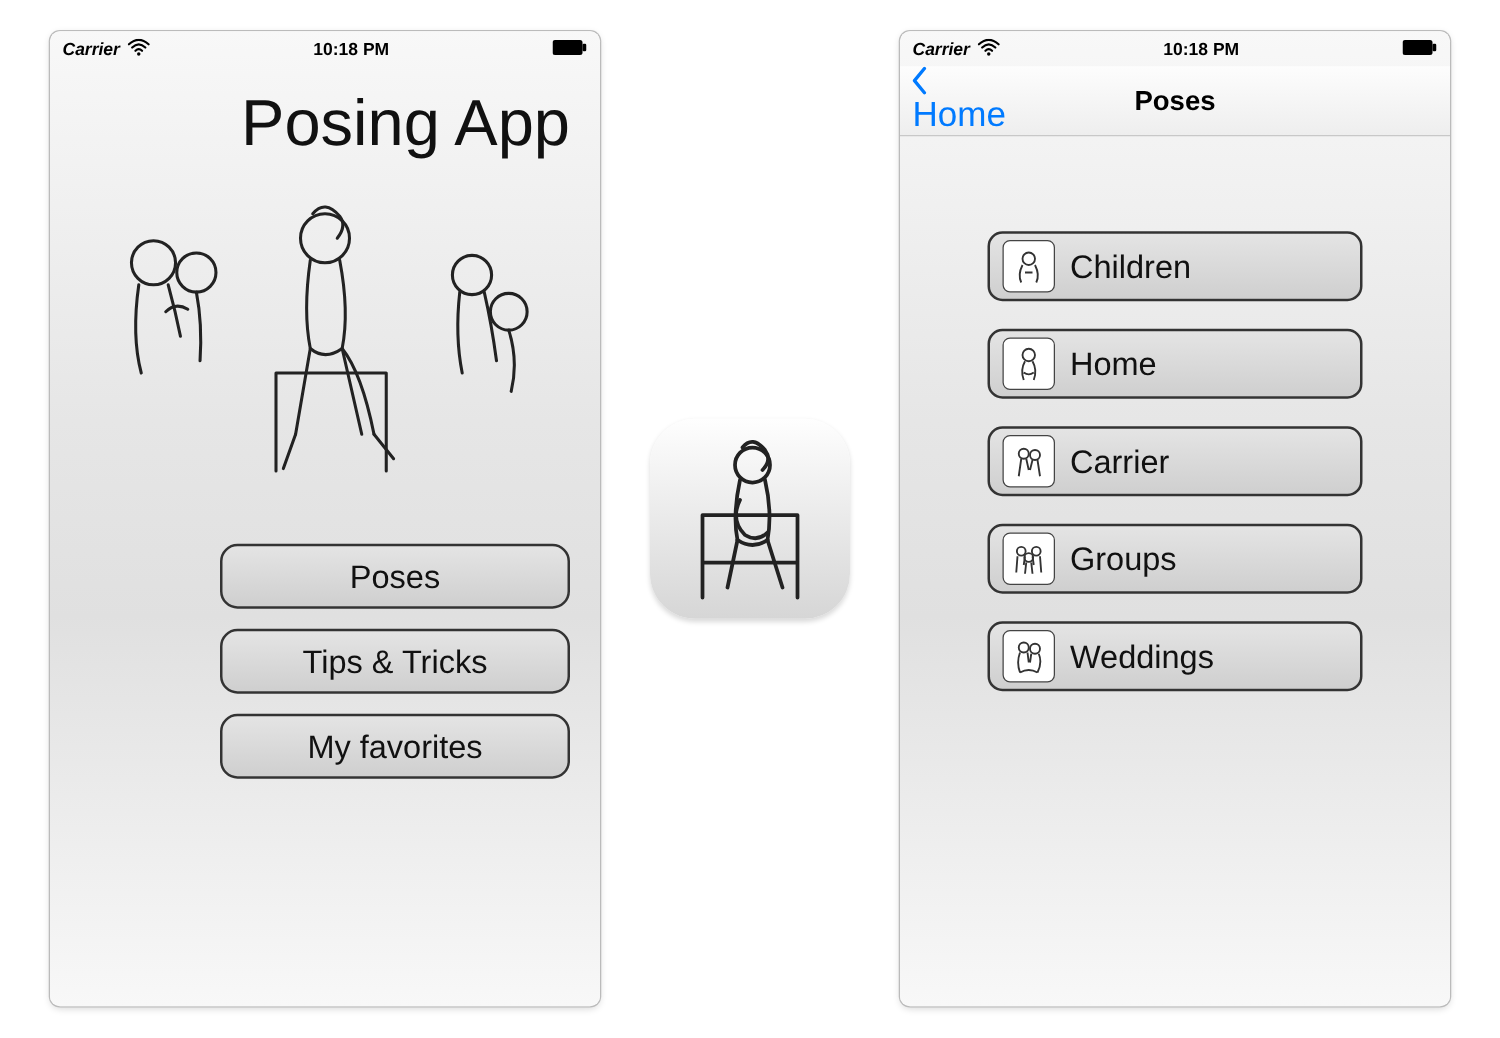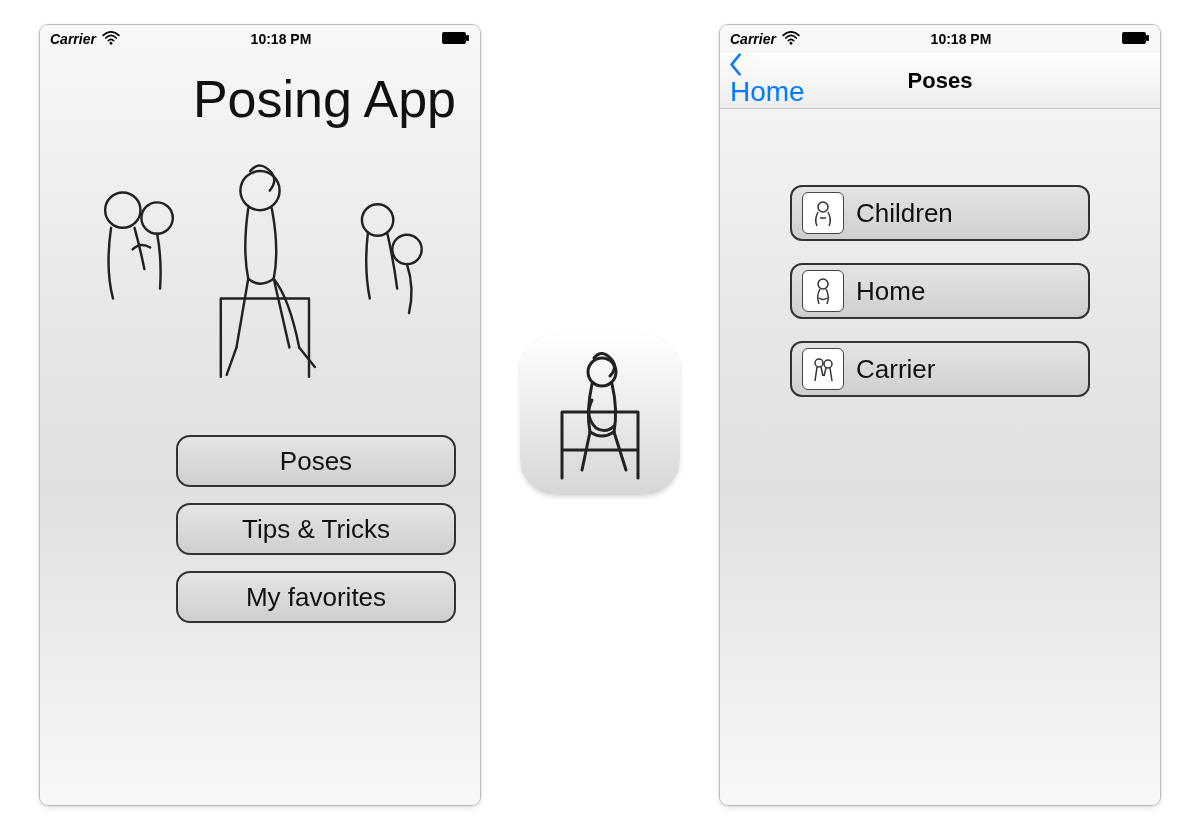--- a/index.html
+++ b/index.html
@@ -286,14 +286,35 @@
     <div class="cat-btn">
       <span class="cat-icon">
           <svg width="30" height="30" viewBox="0 0 30 30">
             <circle cx="11" cy="9" r="4"></circle>
             <circle cx="20" cy="10" r="4"></circle>
             <path d="M9 13 L7 27 M13 13 L15 22 M18 14 L16 22 M22 14 L24 27"></path>
           </svg>
         </span>
       <span>Carrier</span>
     </div>
+    <div class="cat-btn">
+      <span class="cat-icon">
+          <svg width="30" height="30" viewBox="0 0 30 30">
+            <circle cx="9" cy="9" r="3.5"></circle>
+            <circle cx="21" cy="9" r="3.5"></circle>
+            <circle cx="15" cy="14" r="3.5"></circle>
+            <path d="M6 13 L5 26 M12 13 L11 20 M18 13 L19 20 M24 13 L25 26 M13 18 L12 27 M17 18 L18 27"></path>
+          </svg>
+        </span>
+      <span>Groups</span>
+    </div>
+    <div class="cat-btn">
+      <span class="cat-icon">
+          <svg width="30" height="30" viewBox="0 0 30 30">
+            <circle cx="11" cy="8" r="4"></circle>
+            <circle cx="20" cy="9" r="4"></circle>
+            <path d="M8 12 Q5 20 8 28 M14 12 L15 20 M17 13 L16 20 M23 13 Q26 20 22 28 M8 28 Q15 24 22 28"></path>
+          </svg>
+        </span>
+      <span>Weddings</span>
+    </div>
   </div>
 </div>
 
 </body></html>

